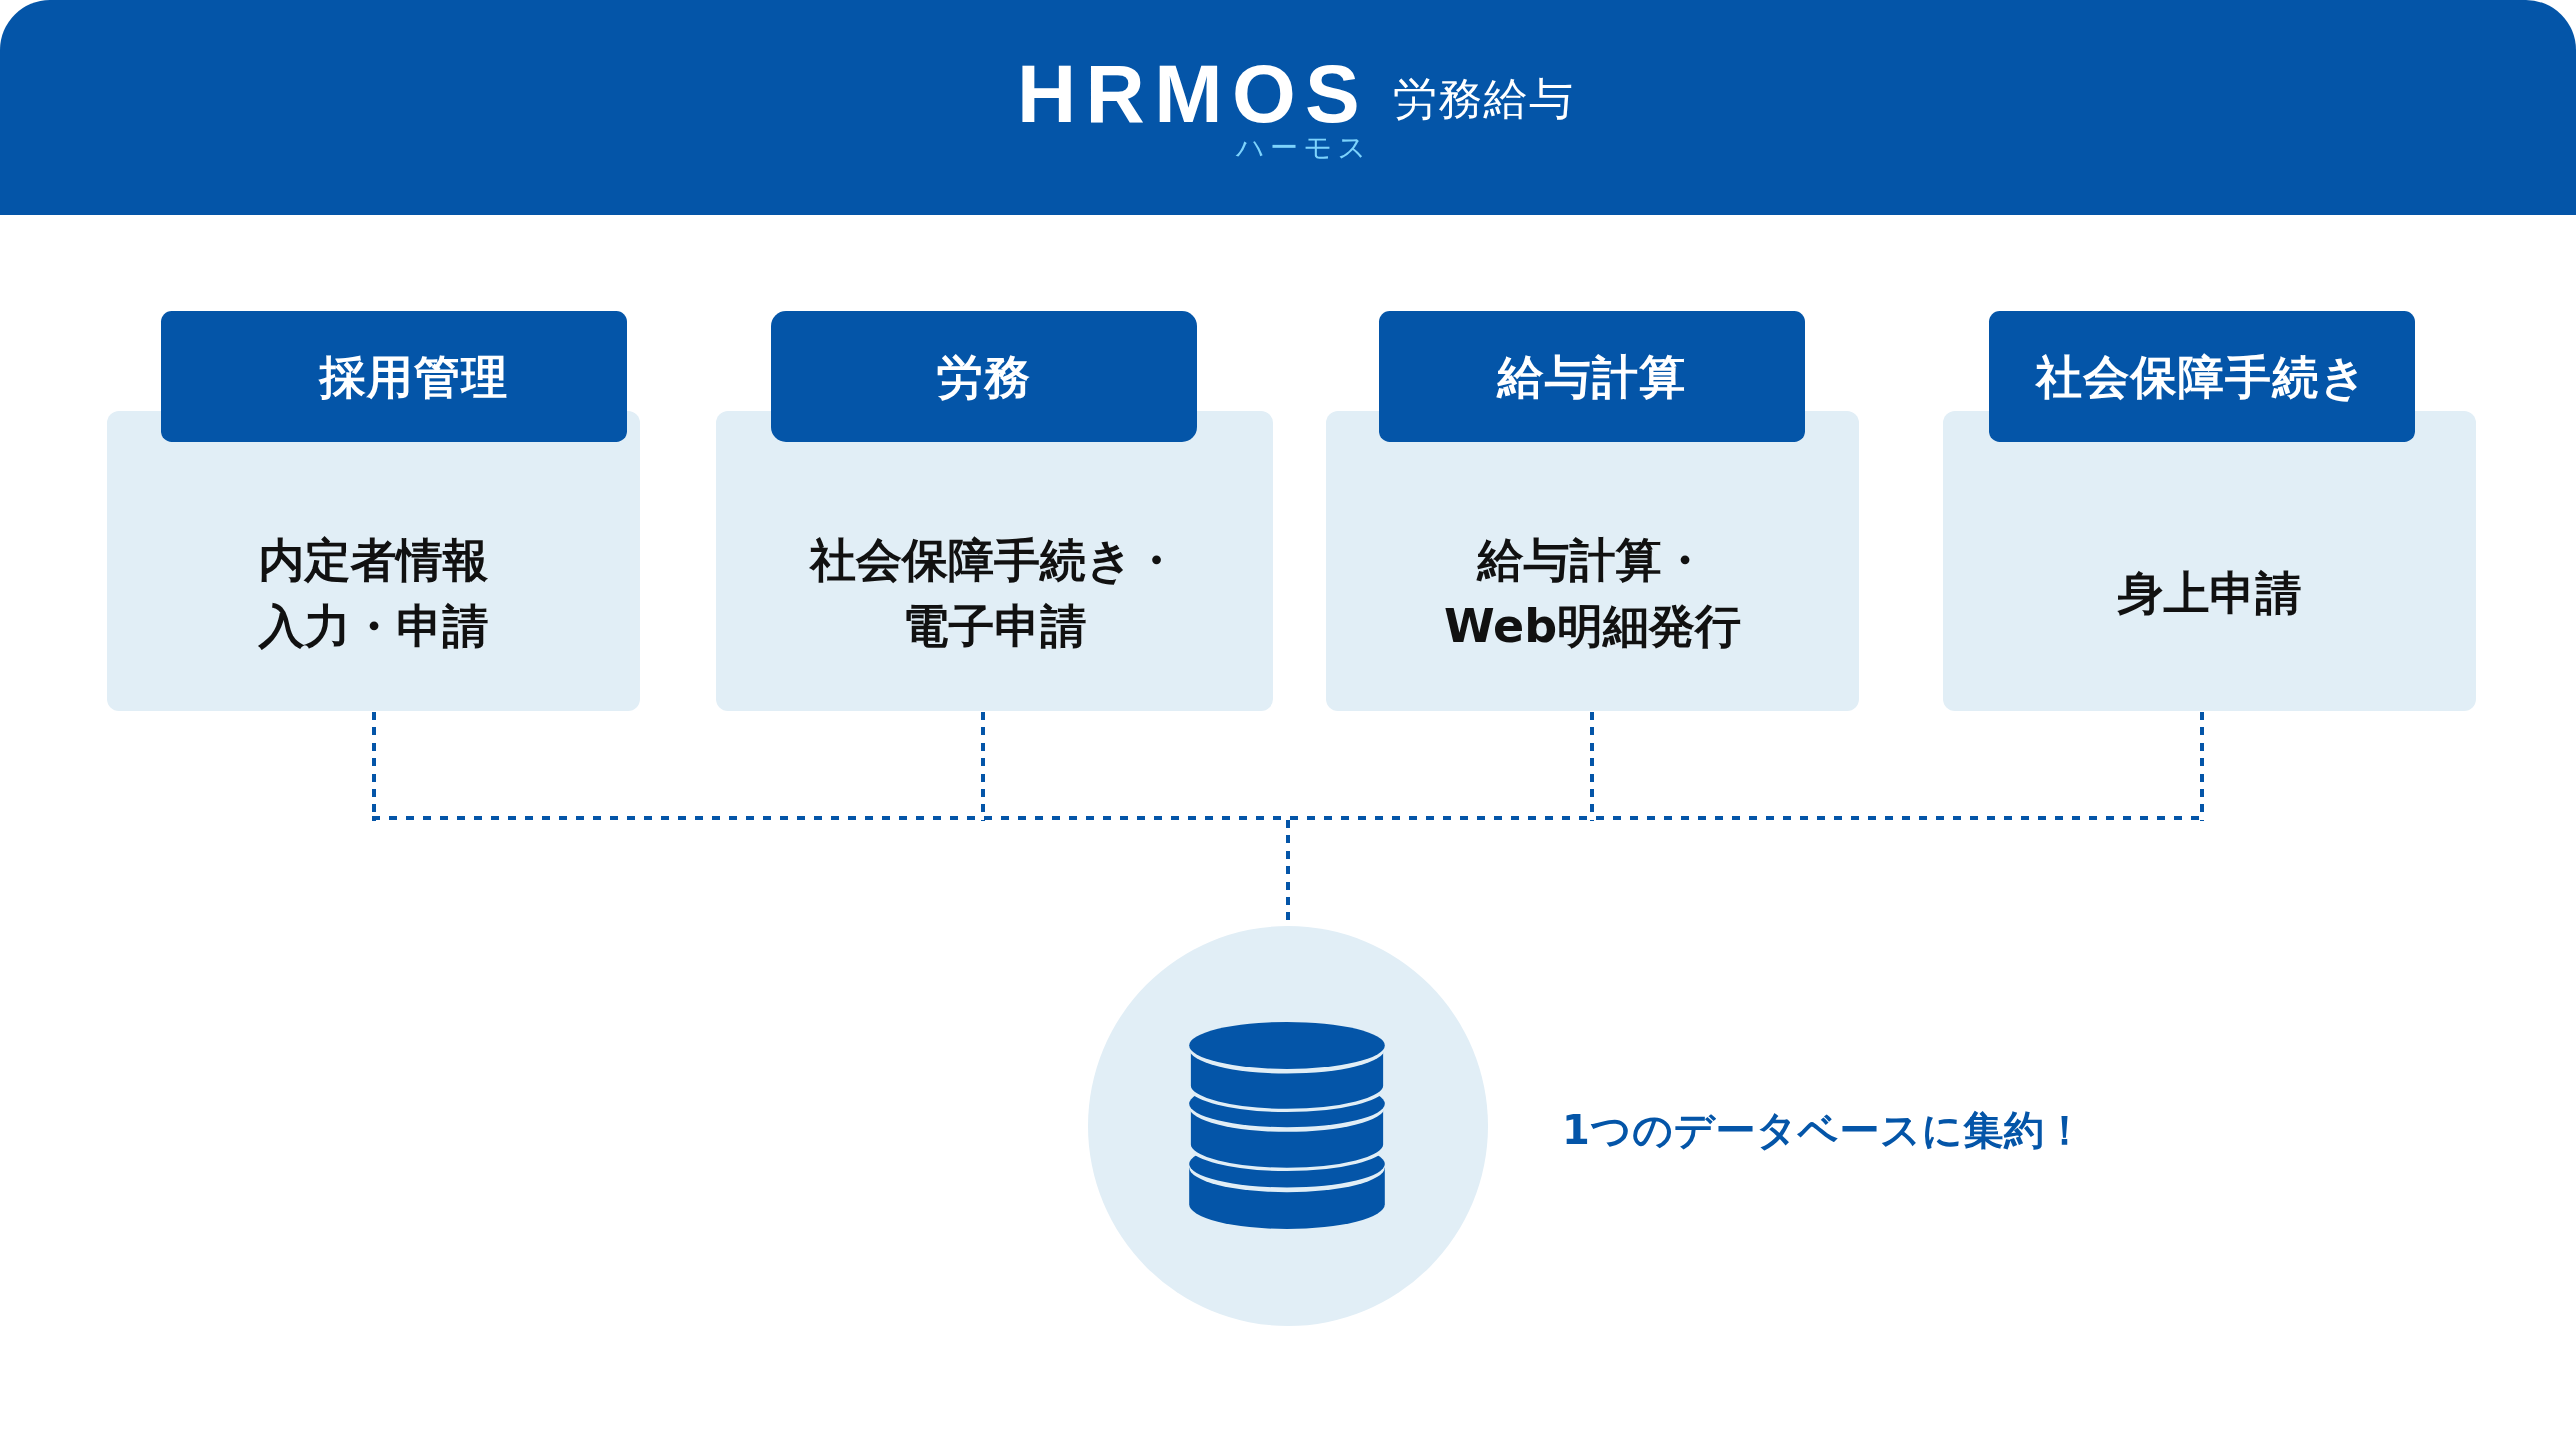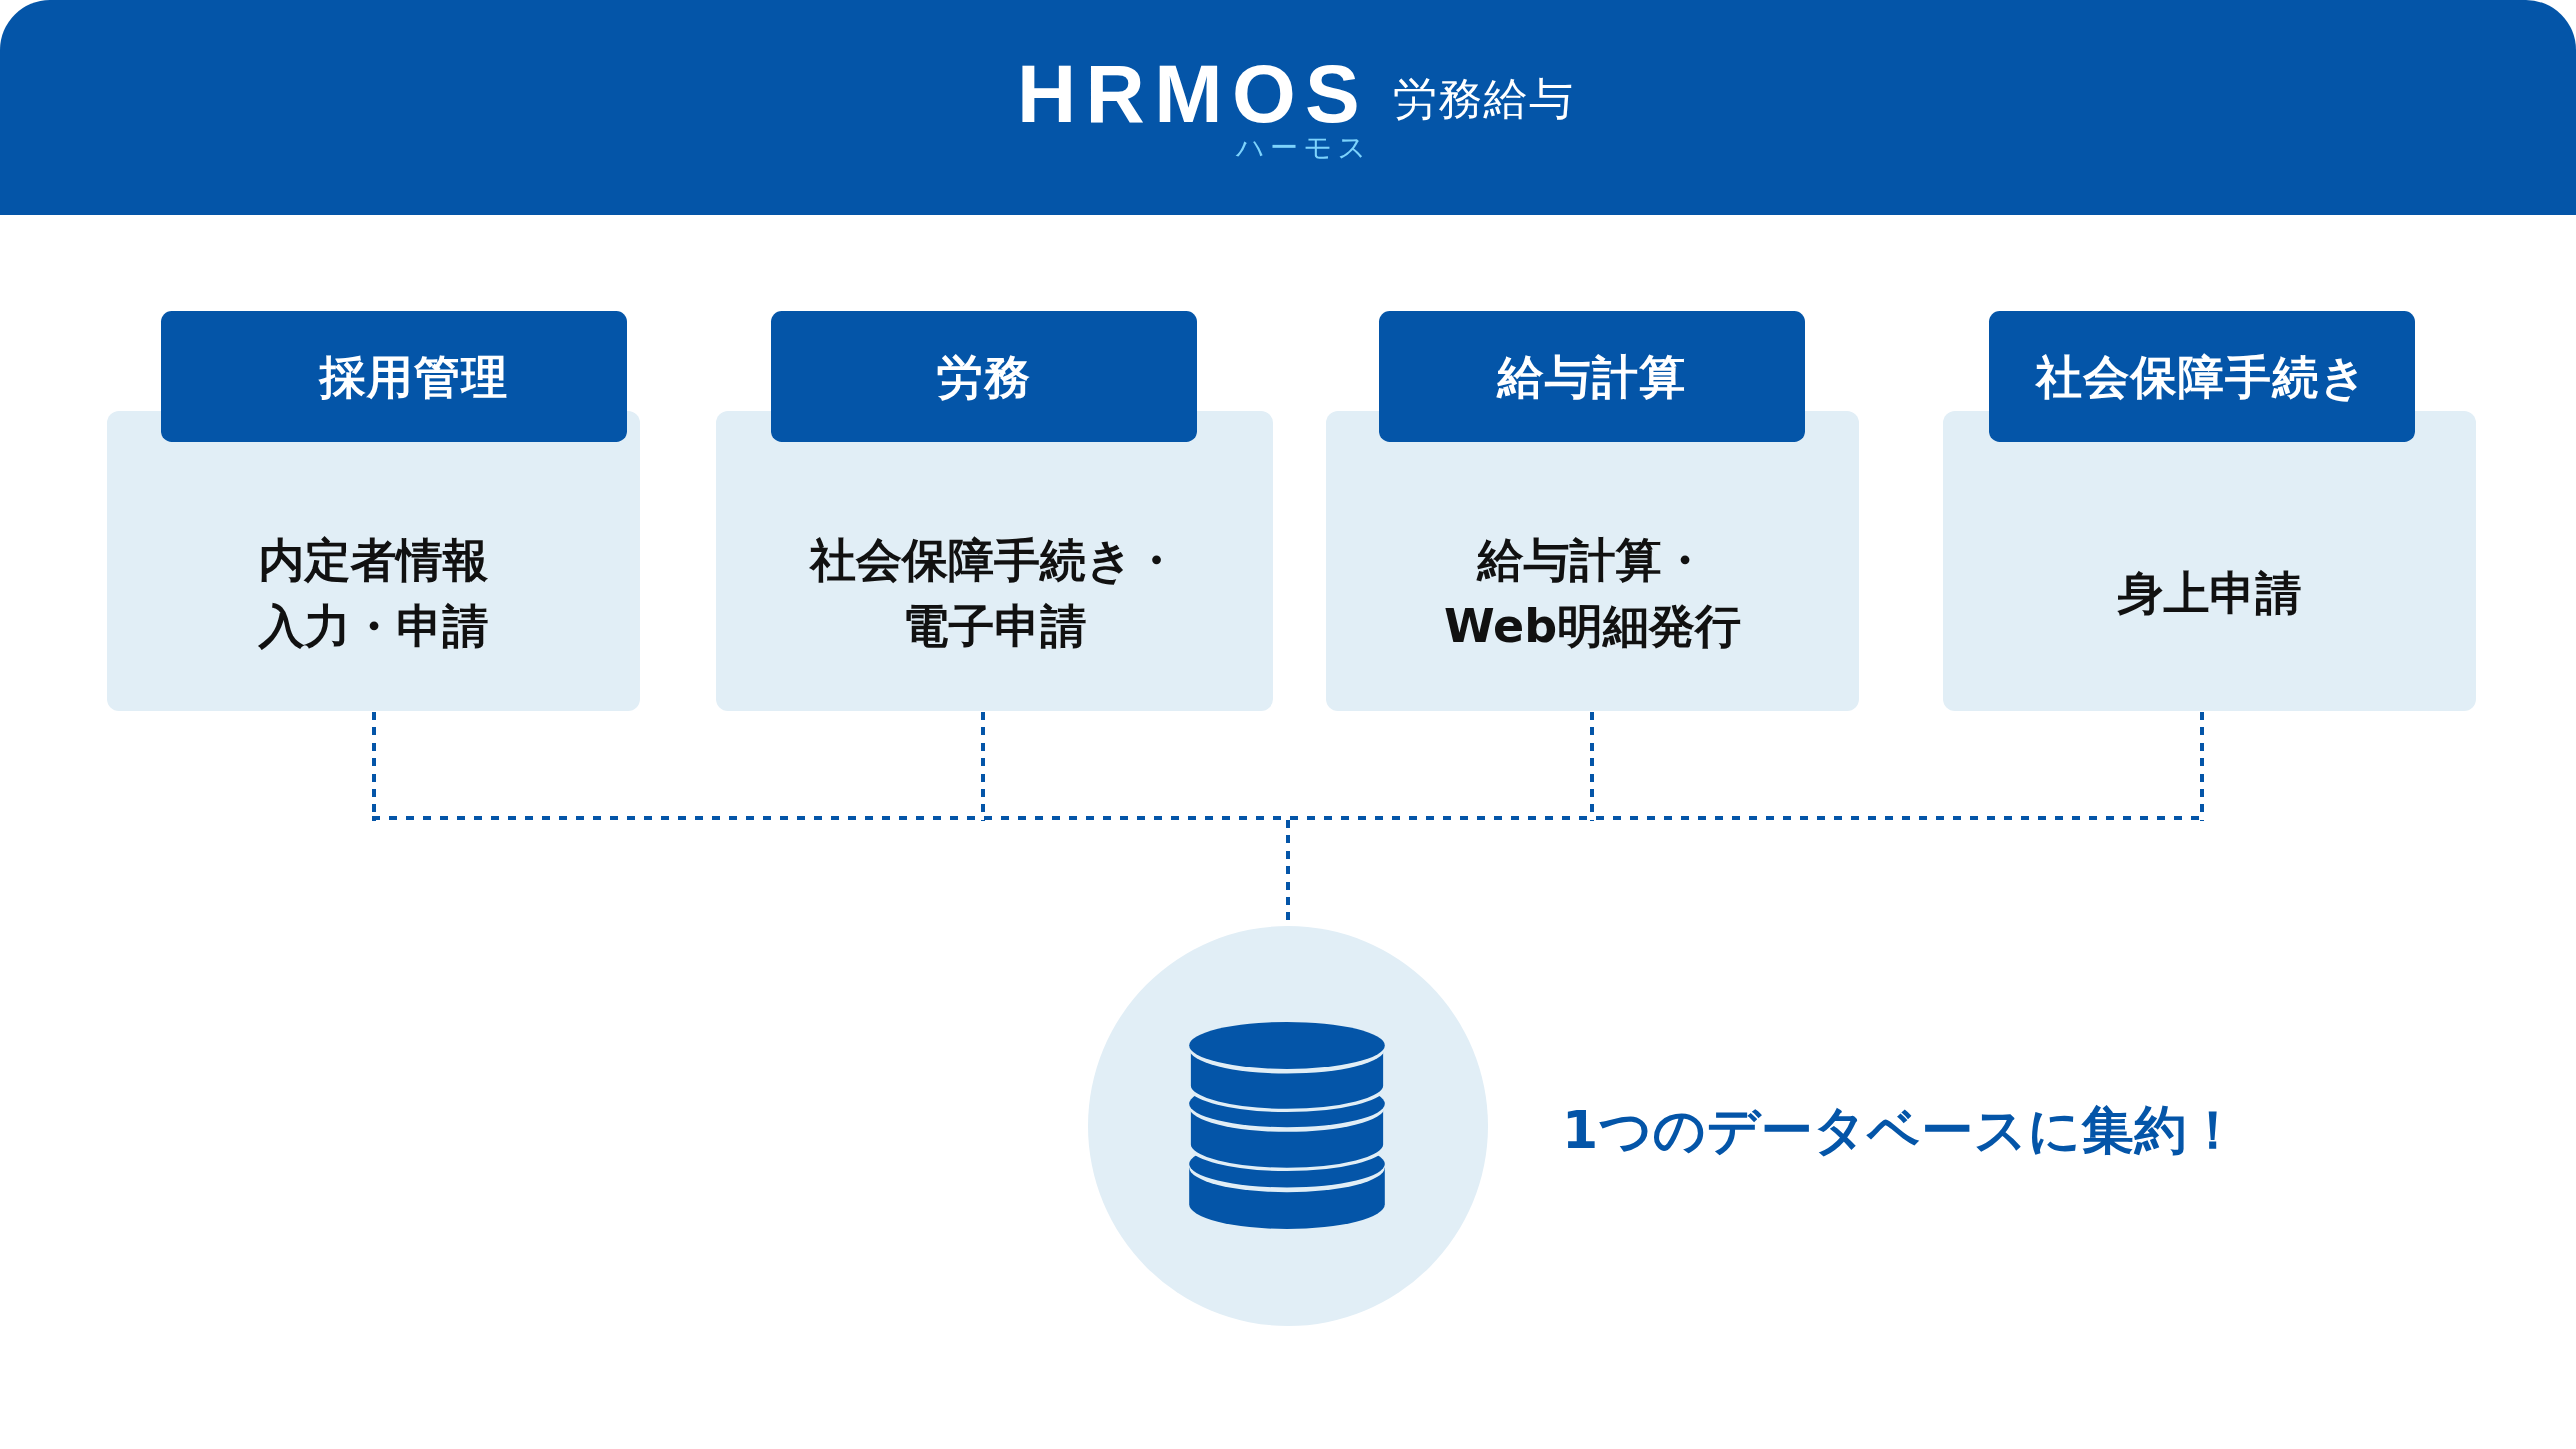--- a/index.html
+++ b/index.html
@@ -21,21 +21,21 @@
                white-space:pre-line; }
   .tab { position:absolute; top:311px; width:426px; height:131px; background:#0455A8; border-radius:10.7px;
          display:flex; align-items:center; justify-content:center; }
   .tab-label { color:#fff; font-weight:700; font-size:46px; line-height:54px; letter-spacing:1.3px; }
 
   .dash-v { position:absolute; width:4px; background:repeating-linear-gradient(to bottom,#0455A8 0 8px,transparent 8px 15.4px); }
   .dash-h { position:absolute; height:4px; background:repeating-linear-gradient(to right,#0455A8 0 8px,transparent 8px 17px); }
 
   .db-circle { position:absolute; left:1088px; top:926px; width:400px; height:400px; border-radius:50%; background:#E1EEF6; }
   .db-icon { position:absolute; left:1189px; top:1022px; width:196px; height:207px; }
-  .tagline { position:absolute; left:1562px; top:1100px; font-weight:700; font-size:52px; line-height:60px;
+  .tagline { position:absolute; left:1562px; top:1100px; font-weight:700; font-size:40px; line-height:60px;
              color:#0455A8; letter-spacing:0.7px; }
 </style>
 </head>
 <body>
 
 <div class="header">
   <div class="logo-word">HRMOS</div>
   <div class="logo-product">労務給与</div>
   <div class="logo-kana">ハーモス</div>
 </div>
@@ -49,21 +49,21 @@
 <div class="tab" style="left:161px;padding-left:40px;">
   <span class="tab-label">採用管理</span>
 </div>
 
 <div class="card" style="left:716px;padding-left:24px;">
   <div class="card-body">
       <div class="card-text">社会保障手続き・
 電子申請</div>
     </div>
 </div>
-<div class="tab" style="left:771px;">
+<div class="tab" style="left:771px;border-radius:15px;">
   <span class="tab-label">労務</span>
 </div>
 
 <div class="card" style="left:1326px;">
   <div class="card-body">
       <div class="card-text">給与計算・
 Web明細発行</div>
     </div>
 </div>
 <div class="tab" style="left:1379px;">

